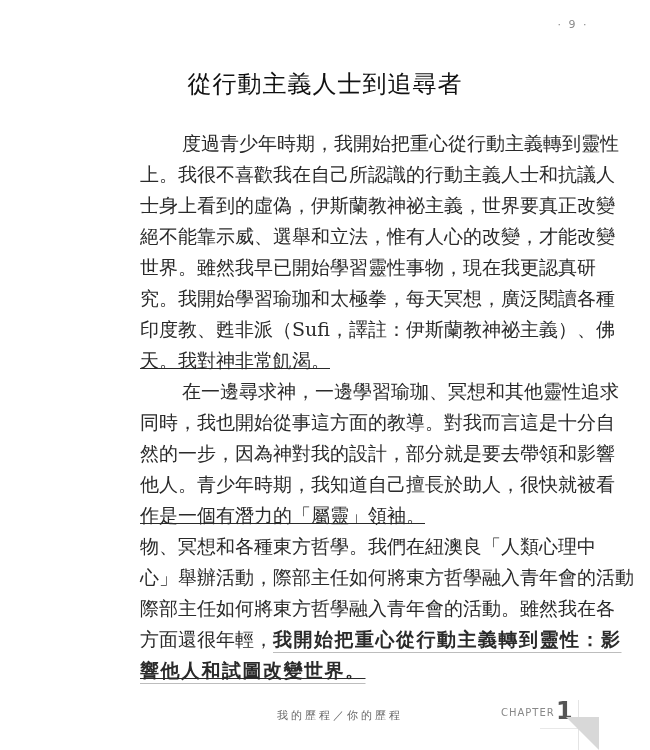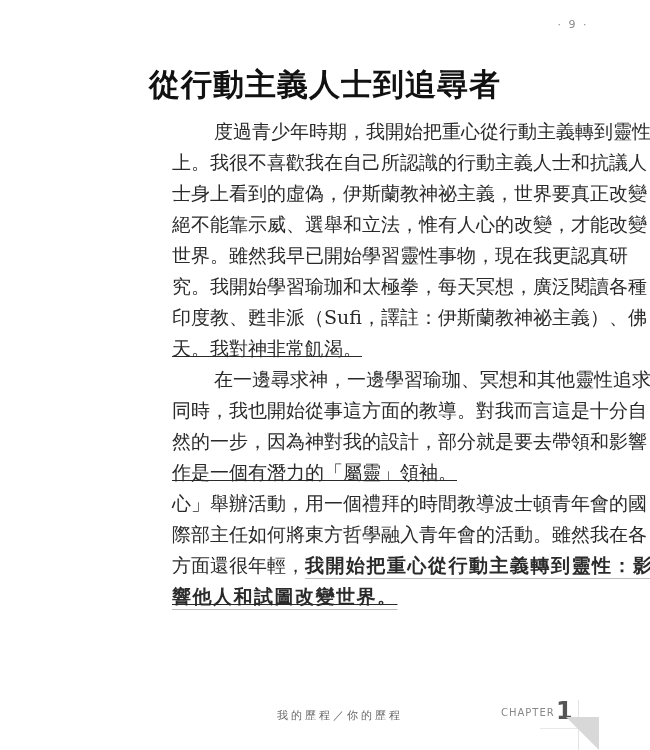--- a/index.html
+++ b/index.html
@@ -26,32 +26,31 @@
       color: #8a8a8a;
       letter-spacing: 2px;
     }
     .chapter-title {
       position: absolute;
       top: 66px;
       left: 0;
       width: 650px;
       text-align: center;
       font-family: "DejaVu Serif", "Liberation Serif", serif;
-      font-weight: bold;
-      font-size: 31px;
+      font-weight: normal;
+      font-size: 24px;
       line-height: 36px;
       color: #111111;
       letter-spacing: 1px;
     }
     .body-text {
       position: absolute;
-      top: 116px;
+      top: 128px;
       left: 140px;
       width: 388px;
-      margin-left: 32px;
     }
     .line {
       display: block;
       height: 31px;
       line-height: 31px;
       font-size: 19px;
       white-space: nowrap;
       color: #2a2a2a;
       text-align: justify;
       text-align-last: justify;
@@ -138,23 +137,25 @@
   <span class="line">士身上看到的虛偽，伊斯蘭教神祕主義，世界要真正改變</span>
   <span class="line">絕不能靠示威、選舉和立法，惟有人心的改變，才能改變</span>
   <span class="line">世界。雖然我早已開始學習靈性事物，現在我更認真研</span>
   <span class="line">究。我開始學習瑜珈和太極拳，每天冥想，廣泛閱讀各種</span>
   <span class="line">印度教、甦非派（Sufi，譯註：伊斯蘭教神祕主義）、佛</span>
   <span class="line last">天。我對神非常飢渴。</span>
 
   <span class="line indent">在一邊尋求神，一邊學習瑜珈、冥想和其他靈性追求</span>
   <span class="line">同時，我也開始從事這方面的教導。對我而言這是十分自</span>
   <span class="line">然的一步，因為神對我的設計，部分就是要去帶領和影響</span>
+  <span class="line">他人。青少年時期，我知道自己擅長於助人，很快就被看</span>
   <span class="line last">作是一個有潛力的「屬靈」領袖。</span>
 
-  <span class="line">心」舉辦活動，用一個禮拜的時間教導波士頓青年會的國</span>
+  <span class="line">物、冥想和各種東方哲學。我們在紐澳良「人類心理中</span>
+  <span class="line">心」舉辦活動，際部主任如何將東方哲學融入青年會的活動</span>
   <span class="line">際部主任如何將東方哲學融入青年會的活動。雖然我在各</span>
   <span class="line" style="text-align-last:left;"><span>方面還很年輕，</span><span class="ul">我開始把重心從行動主義轉到靈性：影</span></span>
   <span class="line last"><span class="ul">響他人和試圖改變世界。</span></span>
 </div>
 
 <div class="footer-running">我的歷程／你的歷程</div>
 <div class="footer-chapter">CHAPTER</div>
 <div class="footer-chapter-num">1</div>
 <div class="corner-vline"></div>
 <div class="corner-hline"></div>

